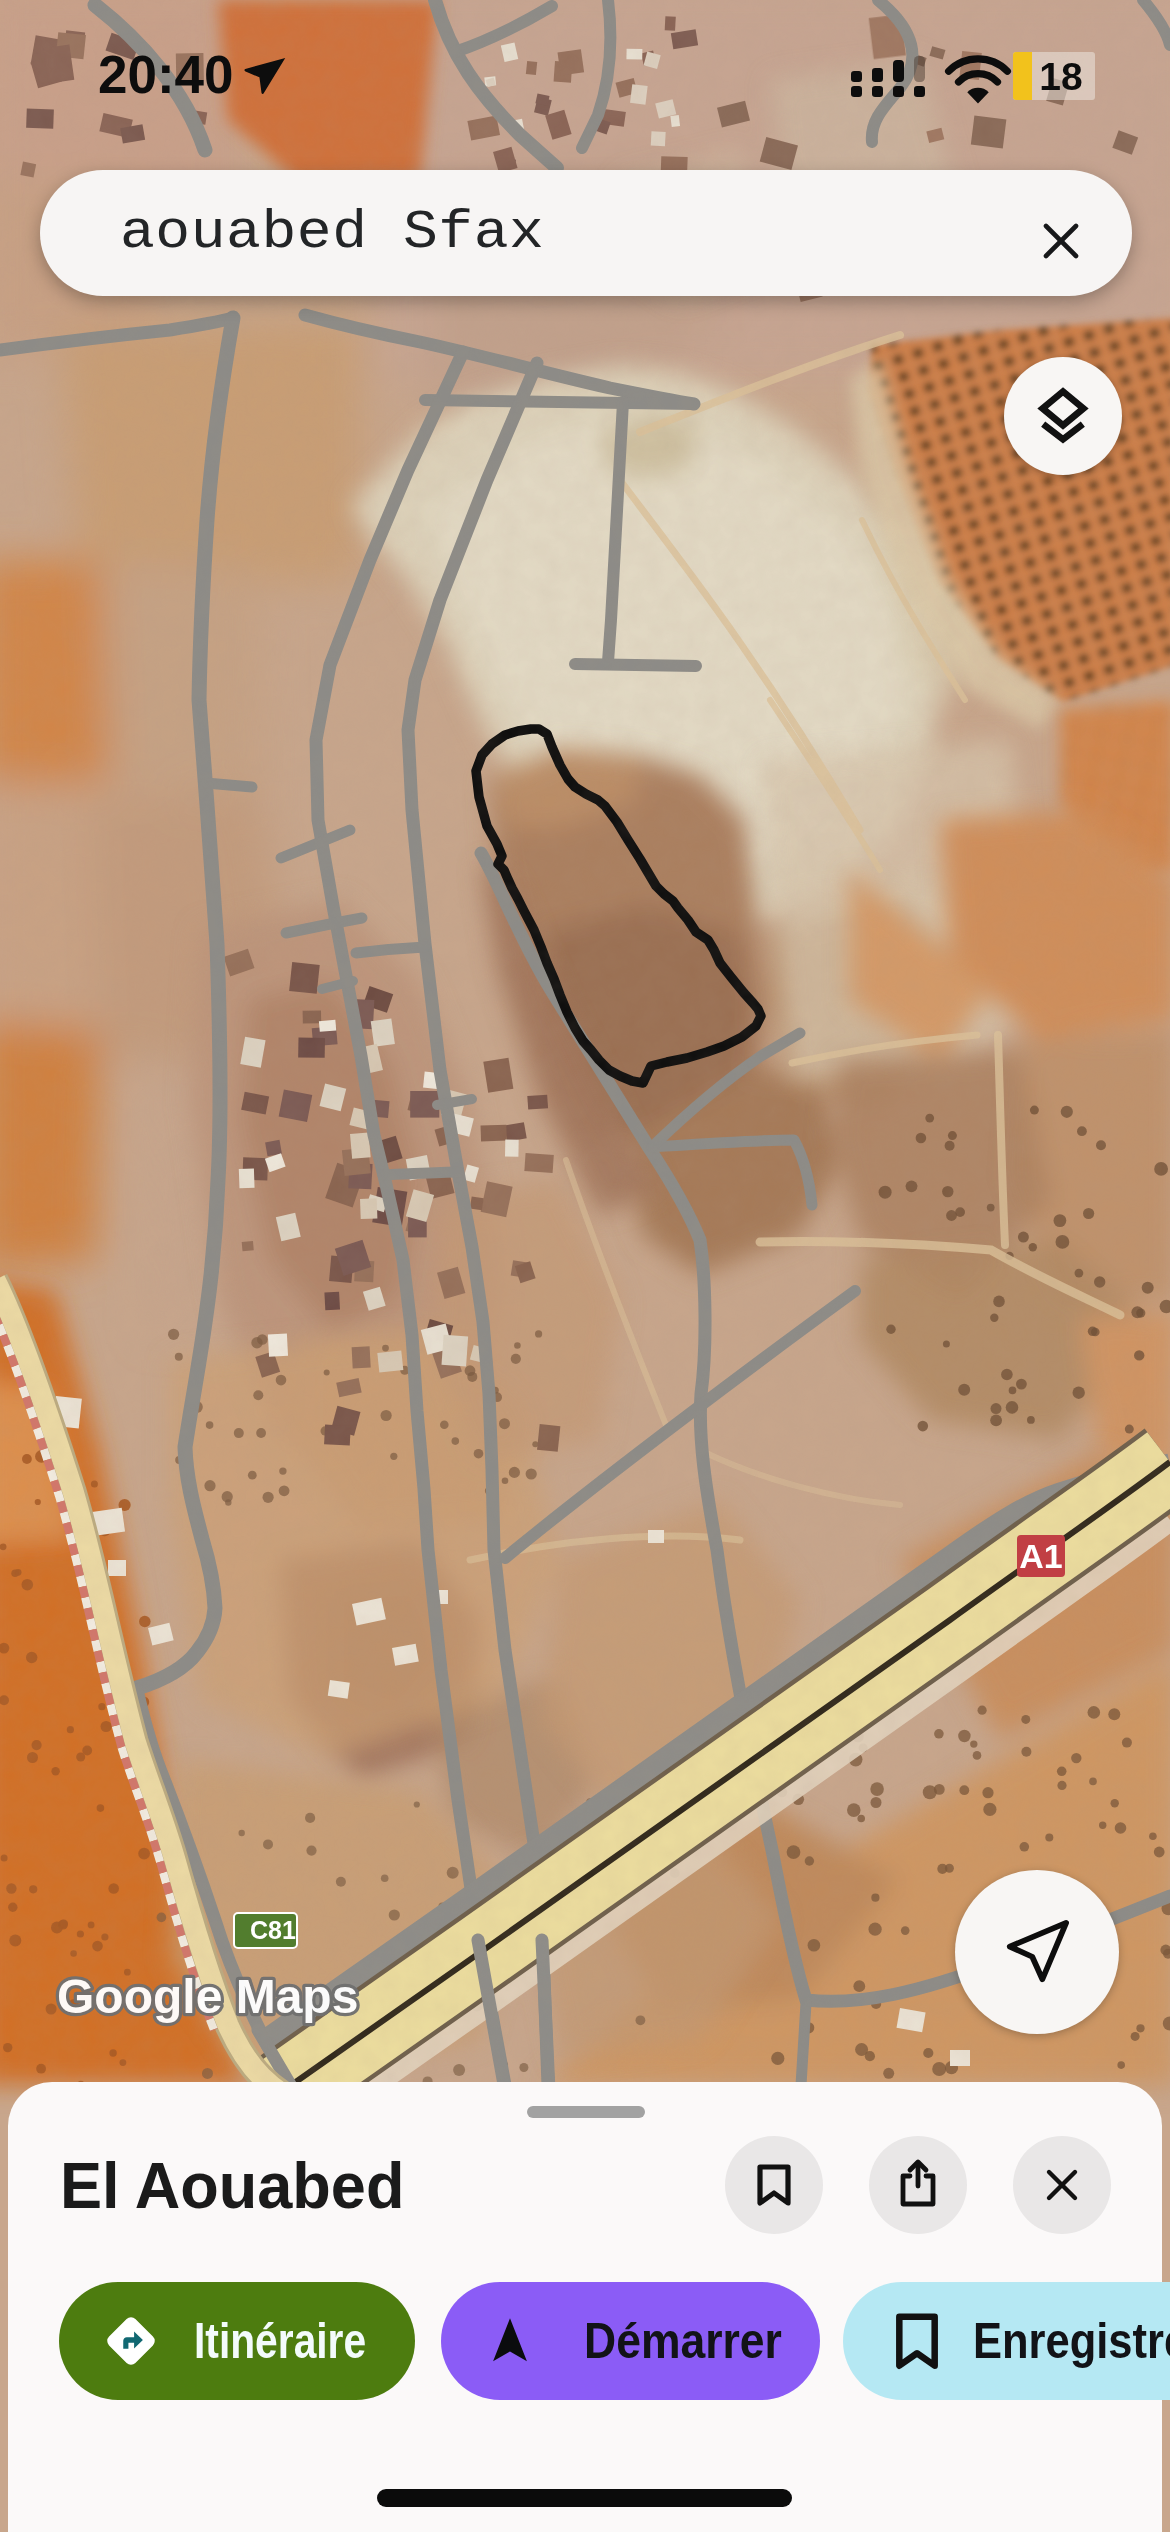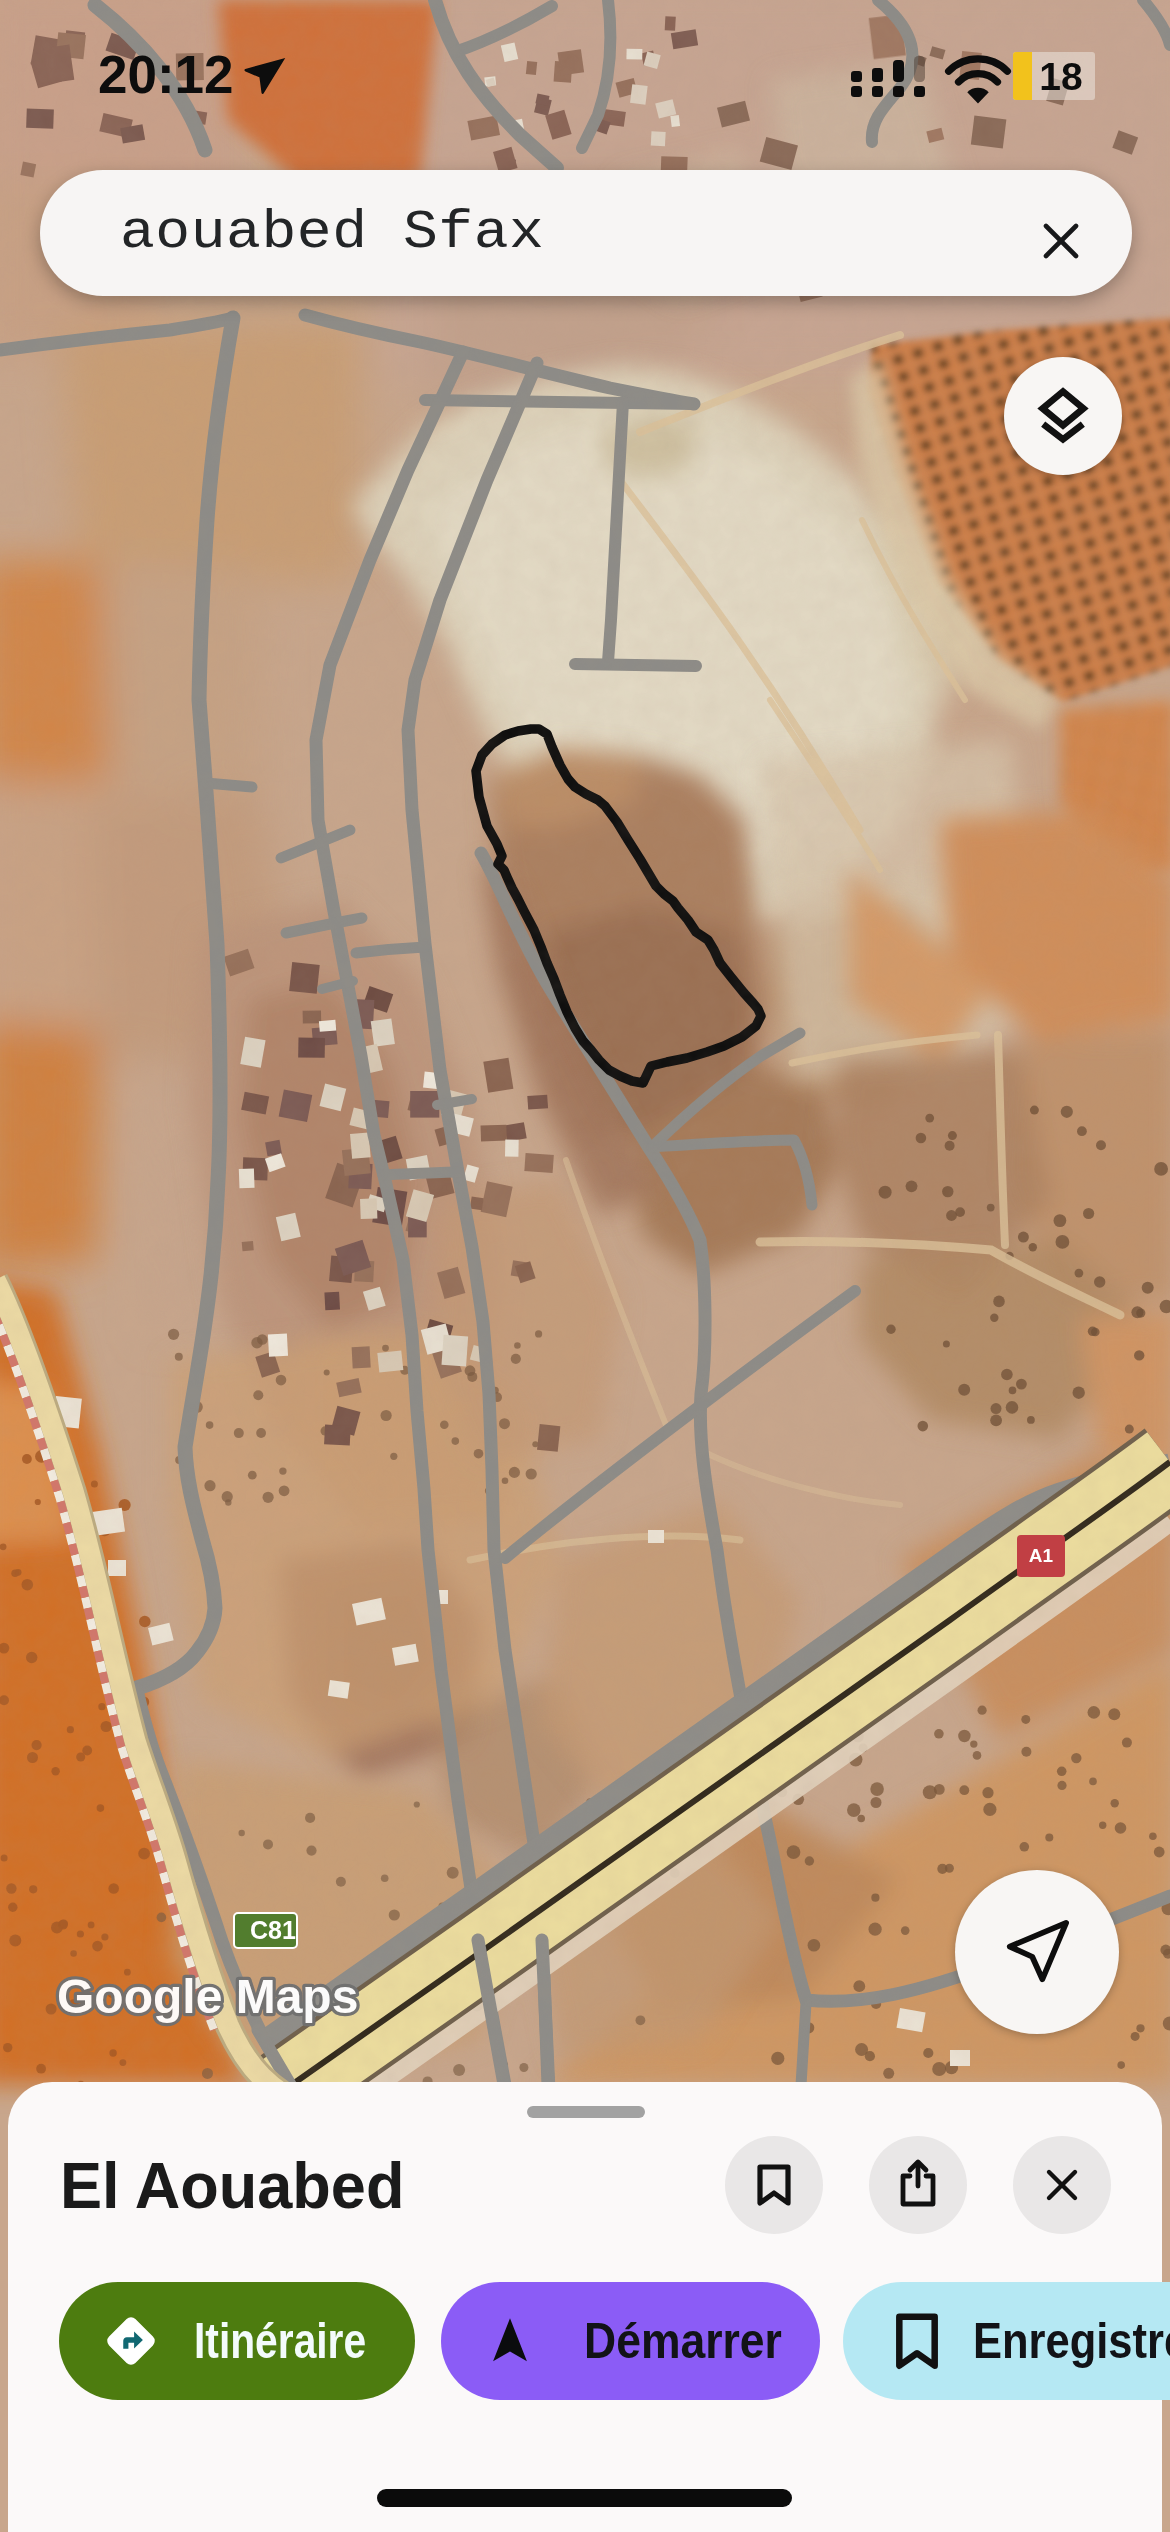--- a/index.html
+++ b/index.html
@@ -654,31 +654,31 @@
 
 <path d="M-19,1285 C6,1335 34,1418 59,1496 C82,1575 95,1647 121,1746 C134,1787 148,1820 161,1865 C179,1930 194,1980 214,2030" stroke="#f3ede2" stroke-width="8" fill="none" stroke-dasharray="11 11"></path>
 
 <path d="M-19,1285 C6,1335 34,1418 59,1496 C82,1575 95,1647 121,1746 C134,1787 148,1820 161,1865 C179,1930 194,1980 214,2030" stroke="#d2766a" stroke-width="8" fill="none" stroke-dasharray="11 11" stroke-dashoffset="11"></path>
 
 <path d="M476,771 L479,797 L487,826 L497,844 L502,856 L498,864 L504,870 L507,877 L512,888 L518,899 L524,911 L534,930 L541,947 L547,963 L554,979 L560,995 L567,1012 L575,1028 L583,1041 L591,1050 L599,1060 L609,1070 L620,1076 L632,1081 L643,1083 L651,1066 L667,1062 L687,1058 L707,1052 L724,1046 L742,1037 L756,1026 L761,1016 L758,1009 L753,1003 L744,993 L731,977 L720,963 L714,950 L708,940 L696,932 L688,920 L678,908 L673,901 L664,894 L656,886 L640,859 L628,840 L617,822 L605,806 L598,800 L586,794 L575,787 L568,779 L560,765 L552,747 L547,734 L539,729 L531,729 L518,731 L505,735 L492,744 L482,755 Z" fill="none" stroke="#0c0c0c" stroke-width="9.5" stroke-linejoin="round"></path>
 
 <rect x="0" y="0" width="1170" height="2100" fill="#c7a183" filter="url(#noise)" opacity="0.24"></rect>
 </svg>
 
-<div style="position:absolute;left:1017px;top:1535px;width:48px;height:42px;background:#c13f44;border-radius:4px;color:#fff;font-weight:bold;font-size:19px;text-align:center;line-height:42px;">A1</div>
+<div style="position:absolute;left:1017px;top:1535px;width:48px;height:42px;background:#c13f44;border-radius:4px;color:#fff;font-weight:bold;font-size:34px;text-align:center;line-height:42px;">A1</div>
 
 <div style="position:absolute;left:233px;top:1912px;width:65px;height:37px;background:#527d2e;border:2px solid #fff;box-sizing:border-box;border-radius:5px;color:#fff;font-weight:bold;font-size:25px;text-align:center;line-height:33px;padding-left:15px;">C81</div>
 
 <svg style="position:absolute;left:40px;top:1955px;" width="360" height="80" viewBox="0 0 360 80">
 <text x="17" y="58" font-family="Liberation Sans,sans-serif" font-size="48" font-weight="bold" fill="#ffffff" stroke="#707070" stroke-width="6.5" paint-order="stroke" stroke-linejoin="round" opacity="0.96">Google Maps</text>
 </svg>
 
 <div style="position:absolute;left:0;top:0;width:1170px;height:130px;">
 
-  <div style="position:absolute;left:98px;top:44px;font-size:53px;font-weight:bold;color:#0d0d0d;">20:12</div>
+  <div style="position:absolute;left:98px;top:44px;font-size:53px;font-weight:bold;color:#0d0d0d;">20:40</div>
 
   <svg style="position:absolute;left:240px;top:50px;" width="48" height="48" viewBox="0 0 24 24">
         <path d="M21.4 2.6 L13.2 21.6 C13 22.1 12.3 22.1 12.1 21.6 L10.1 14.4 C10 14.1 9.9 13.9 9.6 13.9 L2.4 11.9 C1.9 11.7 1.9 11 2.4 10.8 L21.4 2.6 Z" fill="#0d0d0d" transform="rotate(8 12 12)"></path>
       </svg>
 
   <svg style="position:absolute;left:846px;top:50px;" width="90" height="50" viewBox="0 0 90 50">
     <g fill="#0d0d0d">
     <rect x="5" y="21" width="11" height="11" rx="3.2"></rect>
           <rect x="5" y="36" width="11" height="11" rx="3.2"></rect>
     <rect x="26" y="18" width="11" height="14" rx="3.2"></rect>

